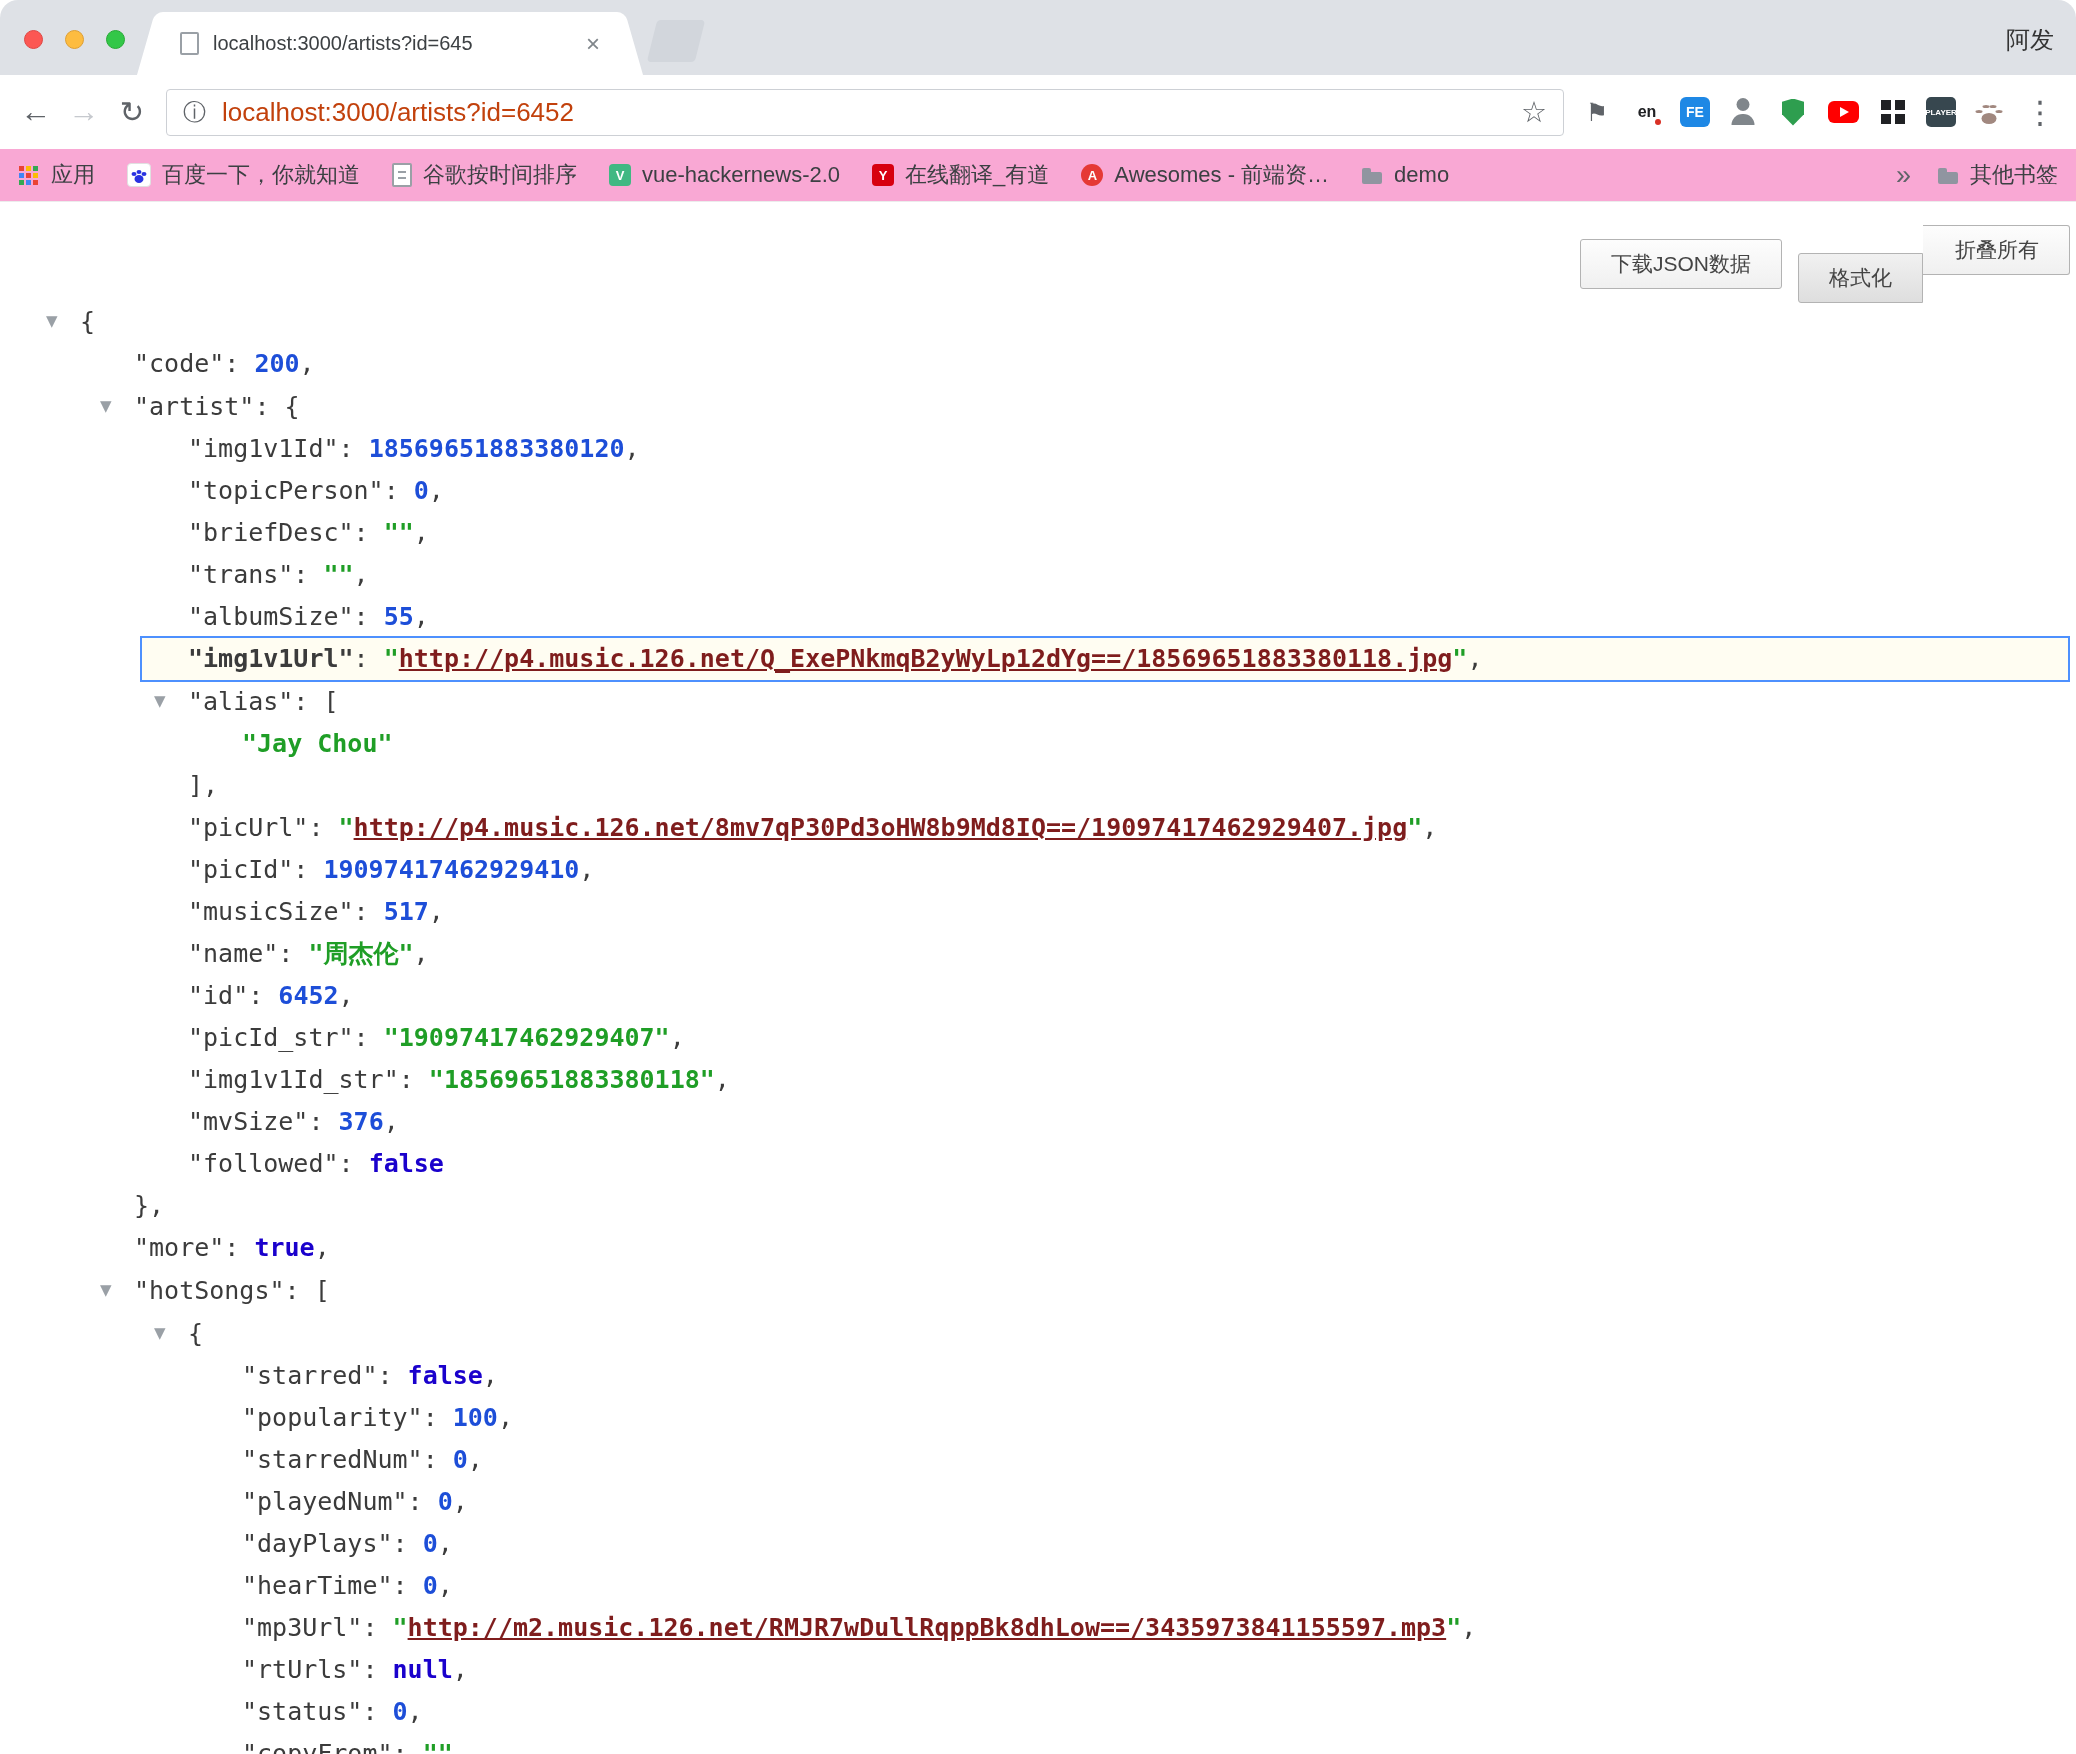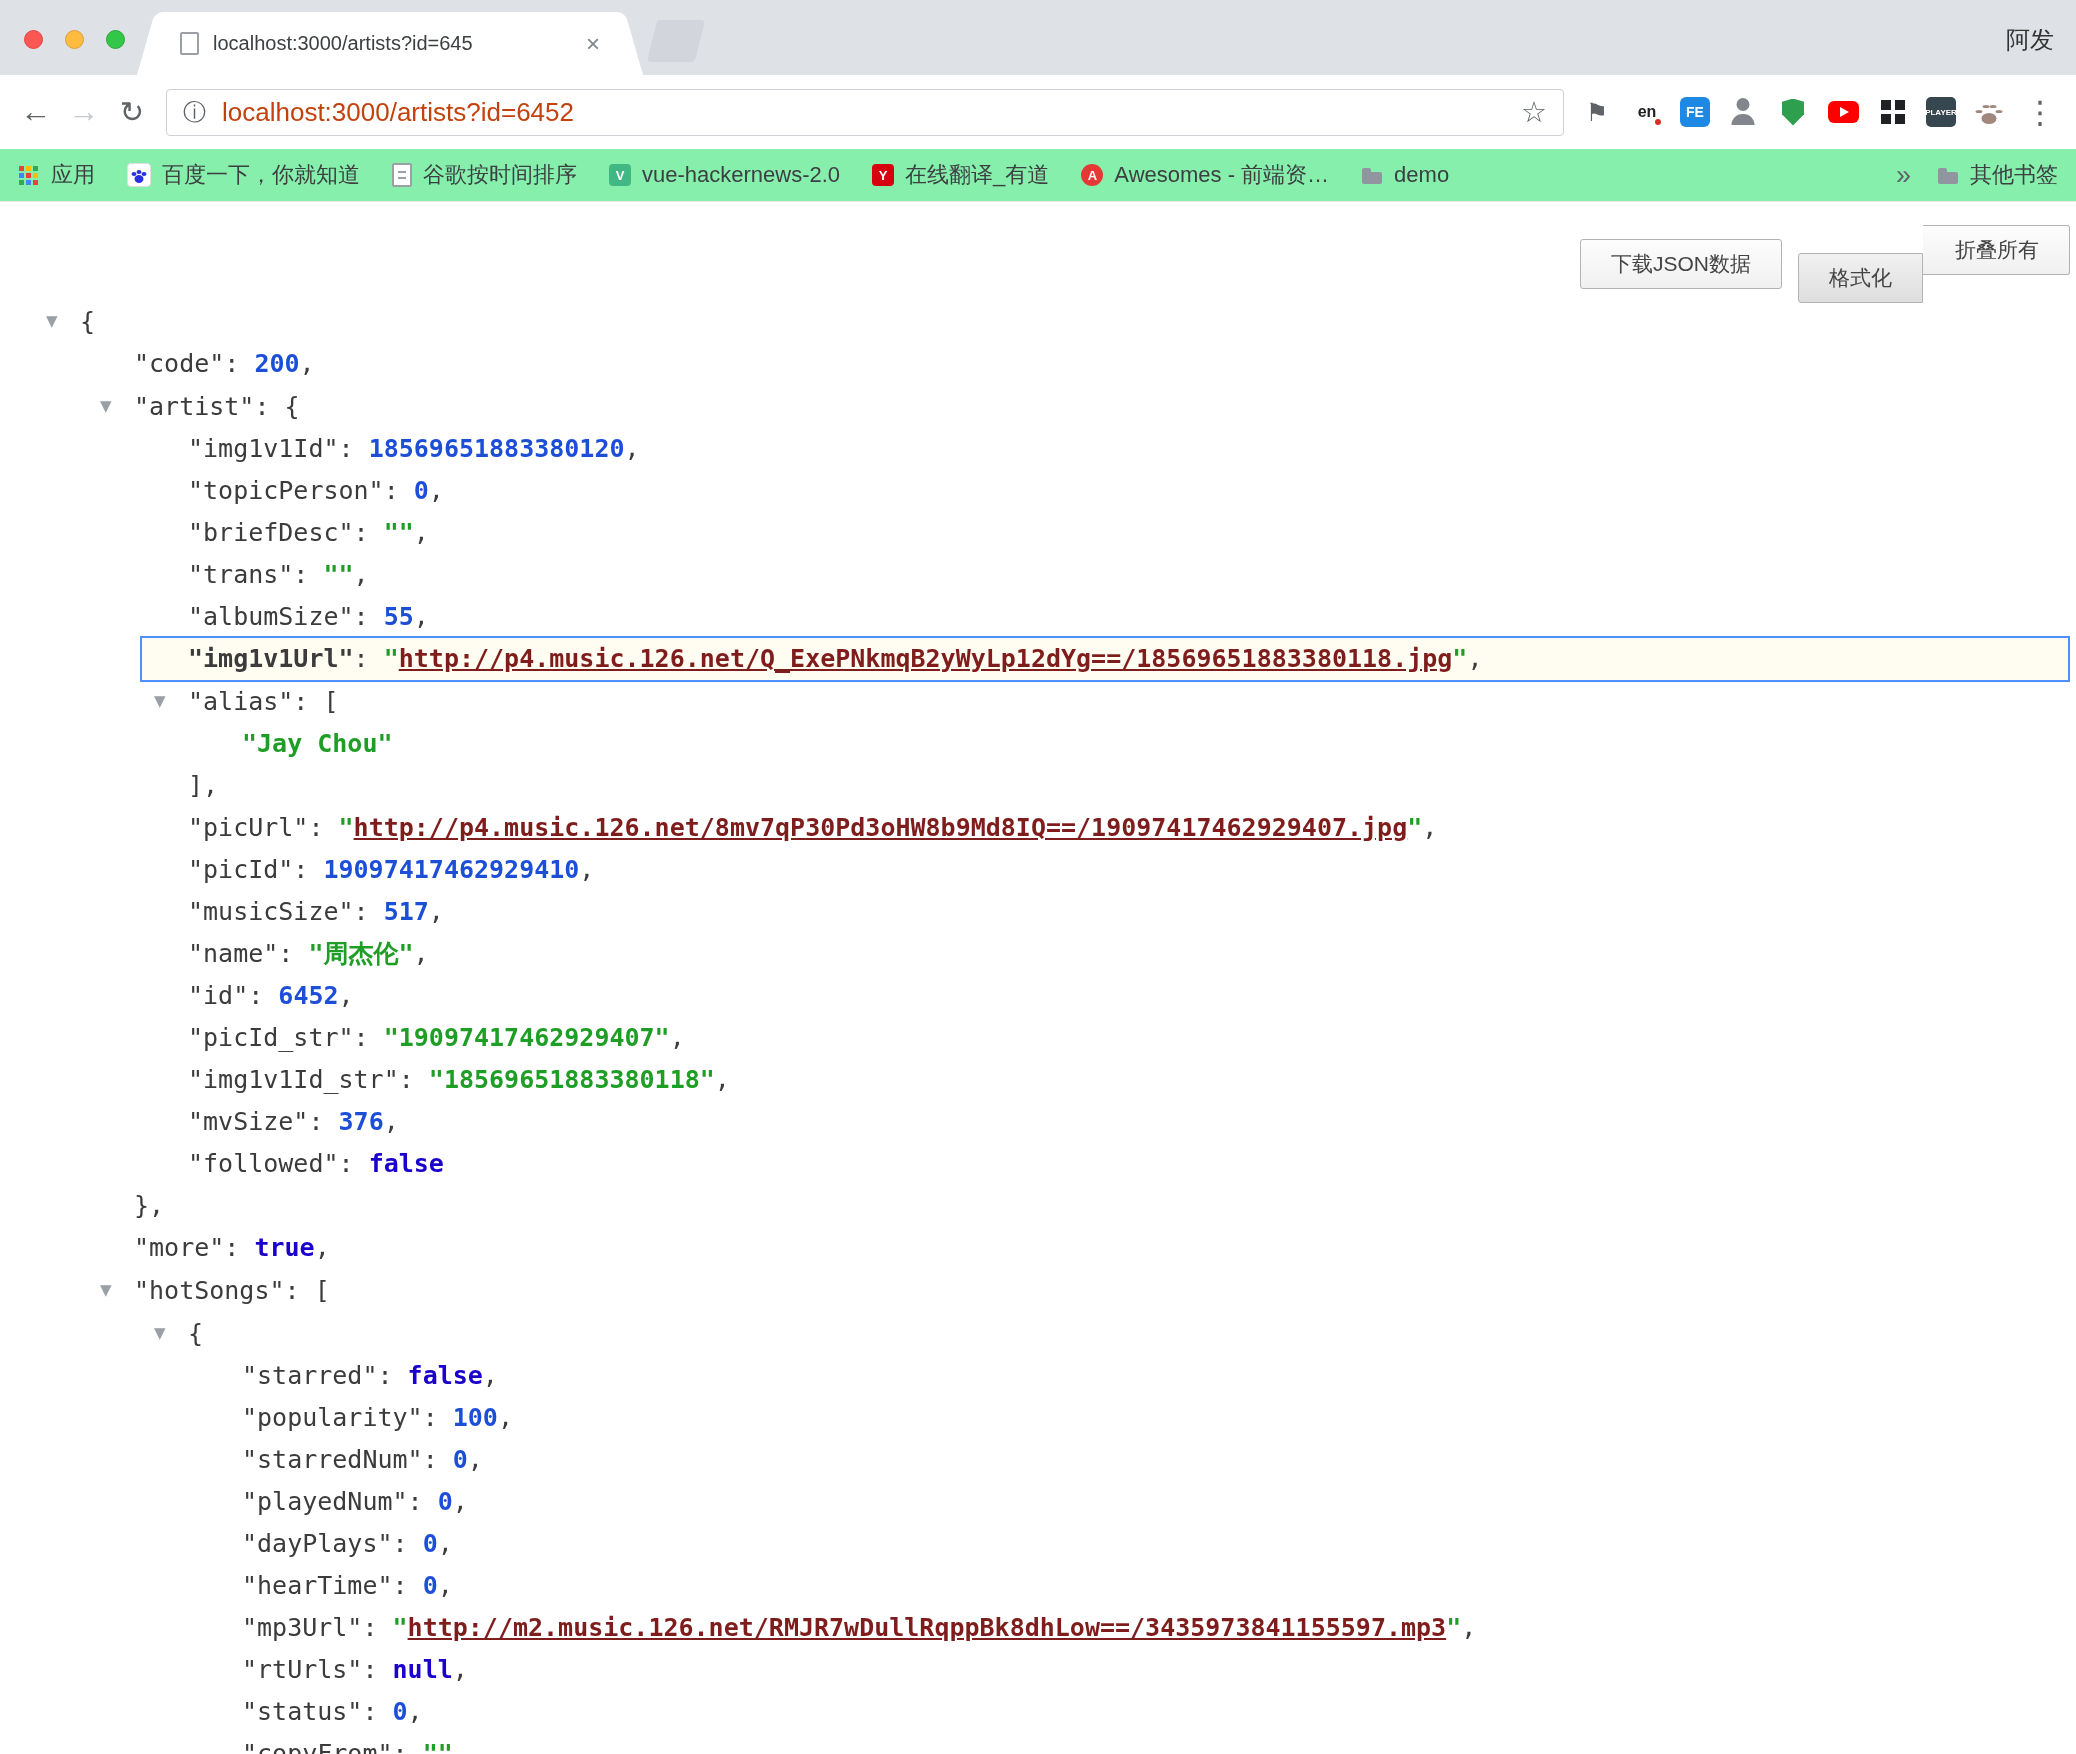--- a/index.html
+++ b/index.html
@@ -1,17 +1,17 @@
 <!DOCTYPE html>
 <html><head>
 <meta charset="utf-8">
 <style>
   html,body{margin:0;padding:0;background:#fff;}
   .screen{position:relative;width:2076px;height:1754px;overflow:hidden;background:#fff;
-          font-family:"Liberation Sans",sans-serif;color:#202124;}
+          font-family:"Liberation Sans",sans-serif;color:#202124;border-radius:18px;}
 
   
   .tabstrip{position:relative;height:75px;background:#DEE1E6;}
   .traffic{position:absolute;left:24px;top:30px;display:flex;gap:22px;}
   .tl{width:17px;height:17px;border-radius:50%;display:inline-block;}
   .tl.red{background:#FC5753;border:1px solid #DF4744;}
   .tl.yellow{background:#FDBC40;border:1px solid #DE9F34;}
   .tl.green{background:#33C748;border:1px solid #27AA35;}
   .tab{position:absolute;left:160px;top:12px;width:460px;height:63px;background:#fff;
        border-radius:10px 10px 0 0;display:flex;align-items:center;padding:0 20px;box-sizing:border-box;}
@@ -62,21 +62,21 @@
                   linear-gradient(#fff,#fff) 50% 50%/100% 4px no-repeat,#202124;}
   .ext-player{background:#37474F;border-radius:5px;width:30px;height:30px;}
   .ext-player .ext-glyph{color:#fff;font-size:8px;font-weight:bold;}
   .ext-paw::before{content:"";position:absolute;bottom:5px;left:50%;transform:translateX(-50%);
        width:15px;height:11px;border-radius:50%;background:#A1887F;
        box-shadow:-10px -7px 0 -4px #A1887F,-3px -12px 0 -4px #A1887F,
                   4px -12px 0 -4px #A1887F,10px -7px 0 -4px #A1887F;}
   .menu{margin-left:4px;}
 
   
-  .bookbar{height:52px;background:#86efac;border-bottom:1px solid #ececec;display:flex;
+  .bookbar{height:52px;background:#f9a8d4;border-bottom:1px solid #ececec;display:flex;
        align-items:center;padding:0 18px;gap:32px;font-size:22px;color:#3c4043;}
   #bmItems{display:contents;}
   .bm{display:flex;align-items:center;gap:11px;cursor:pointer;white-space:nowrap;}
   .bm-icon{width:22px;height:22px;position:relative;display:flex;align-items:center;
        justify-content:center;flex:none;}
   .bm-glyph{color:#fff;font-weight:bold;font-size:13px;}
   .icon-apps::before{content:"";position:absolute;top:2px;left:1px;width:5px;height:5px;background:#EA4335;
        box-shadow:7px 0 #FBBC05,14px 0 #34A853,0 7px #4285F4,7px 7px #EA4335,
                   14px 7px #FBBC05,0 14px #34A853,7px 14px #4285F4,14px 14px #EA4335;}
   .icon-baidu{background:#fff;border:1px solid #e0e0e0;border-radius:4px;}

